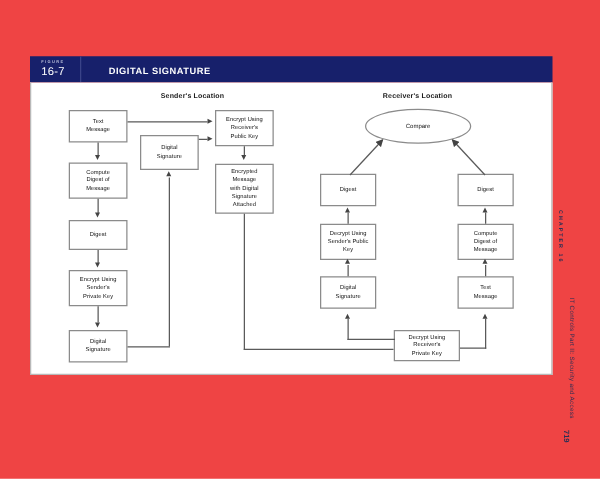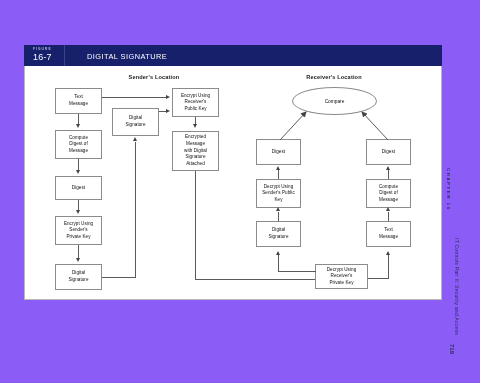--- a/index.html
+++ b/index.html
@@ -15,21 +15,21 @@
     overflow: hidden;
     font-family: "Liberation Sans", sans-serif;
     -webkit-font-smoothing: antialiased;
   }
 
   
   #page {
     position: absolute;
     left: 0; top: 0;
     width: 480px; height: 383px;
-    background: #8b5cf6;
+    background: #ef4444;
   }
 
   
   #figure-header {
     position: absolute;
     left: 24px;
     top: 45px;
     width: 418px;
     height: 21px;
     background: #17206b;
@@ -61,21 +61,21 @@
     top: 0;
     width: 1px;
     height: 21px;
     background: #3a4388;
   }
   #figure-header .fig-title {
     position: absolute;
     left: 47px;
     top: 7px;
     font-size: 7.4px;
-    font-weight: normal;
+    font-weight: bold;
     letter-spacing: 0.45px;
     color: #ffffff;
     font-variant: small-caps;
     text-transform: uppercase;
     padding-left: 16px;
   }
 
   
   #figure-frame {
     position: absolute;

